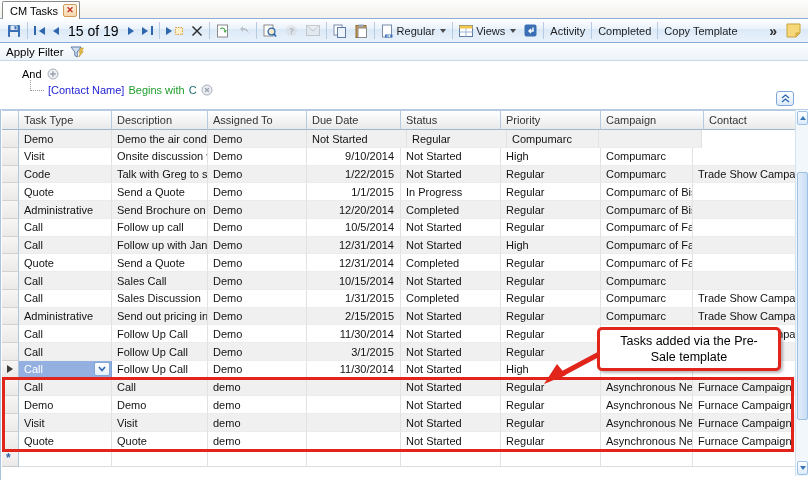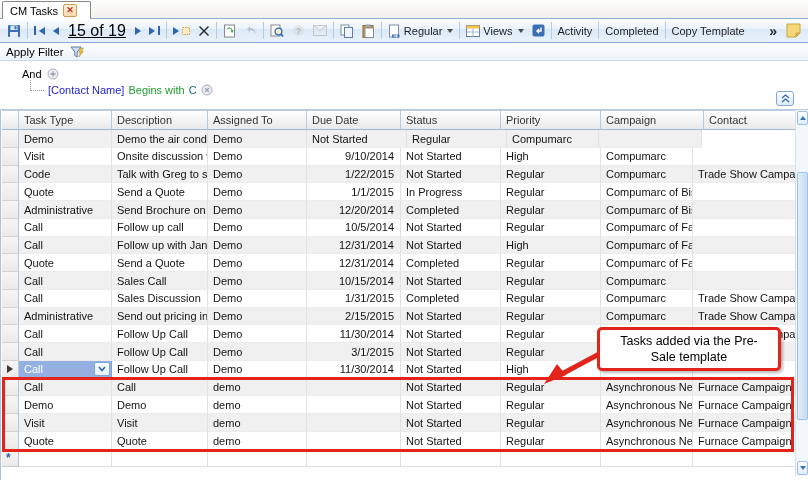--- a/index.html
+++ b/index.html
@@ -4,38 +4,38 @@
 <style>
   * { margin:0; padding:0; box-sizing:border-box; }
   html,body { width:808px; height:480px; overflow:hidden; }
   body { font-family:"Liberation Sans", sans-serif; background:#fff; }
   .app { position:relative; width:808px; height:480px; background:#fff; }
 
   
   .tabstrip { position:absolute; left:0; top:0; width:808px; height:19px;
     background:linear-gradient(#fdfdfb,#f1f0ec); border-bottom:1px solid #8caed6; }
   .tab { position:absolute; left:2px; top:1px; height:18px; display:flex; align-items:center; gap:5px;
-    padding:0 13px 0 7px; background:#fff; border:1px solid #898989; border-bottom:none;
+    padding:0 2px 0 7px; background:#fff; border:1px solid #898989; border-bottom:none;
     border-radius:2px 2px 0 0; font-size:11px; color:#000; }
   .tab-close { width:14px; height:13px; background:linear-gradient(#fdf0dd,#f7d9ae);
     border:1px solid #d09b55; border-radius:2px; display:flex; align-items:center; justify-content:center;
     font-size:9px; font-weight:bold; color:#c22a21; line-height:1; }
 
   
   .toolbar { position:absolute; left:0; top:19px; width:808px; height:24px;
     background:linear-gradient(#fefefe,#eaf2fb 42%,#dbe9f7 45%,#e9f2fb);
     border-bottom:1px solid #86abd8; display:flex; align-items:center; padding:0 3px; }
   .tbtn { height:20px; display:flex; align-items:center; justify-content:center; gap:3px;
     padding:0 4px; font-size:11px; color:#1e1e1e; border-radius:2px; }
   .tsep { width:1px; height:17px; background:#b6cbe1; margin:0 2px; flex:none; }
   .dim { opacity:.42; filter:grayscale(1); }
   .tri-r { width:0; height:0; border-left:6px solid #2e66ad; border-top:4px solid transparent; border-bottom:4px solid transparent; }
   .tri-l { width:0; height:0; border-right:6px solid #2e66ad; border-top:4px solid transparent; border-bottom:4px solid transparent; }
   .tbar { width:2px; height:9px; background:#2e66ad; }
-  .recpos { font-size:16px; padding:0 5px; color:#000;text-decoration:underline; }
+  .recpos { font-size:14px; padding:0 5px; color:#000; }
   .ddarrow { width:0; height:0; border-top:4px solid #4a4a4a; border-left:3px solid transparent; border-right:3px solid transparent; margin-left:2px; }
   .overflow-ch { font-size:14px; font-weight:bold; color:#2b2b2b; letter-spacing:-2px; padding:0 3px; }
   .spacer { flex:1; }
   svg.icon { display:block; }
 
   
   .filterbar { position:absolute; left:0; top:44px; width:808px; height:17px;
     background:linear-gradient(#fcfdfe,#edf3fa); border-bottom:1px solid #c8d8e9;
     display:flex; align-items:center; gap:6px; padding-left:6px; font-size:11.5px; color:#000; }
   .filterarea { position:absolute; left:0; top:62px; width:808px; height:48px; background:#fff;

